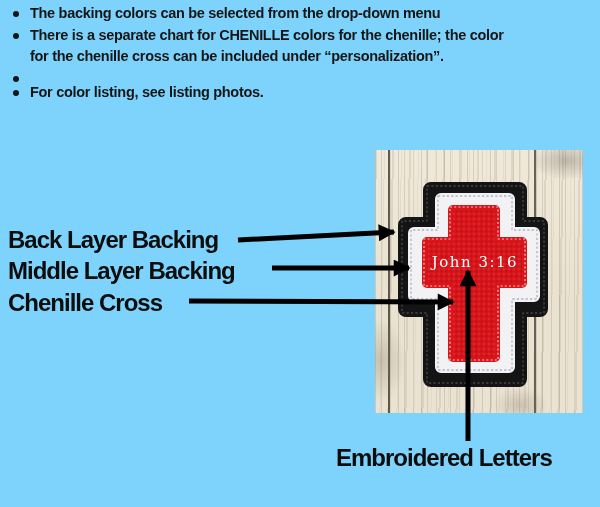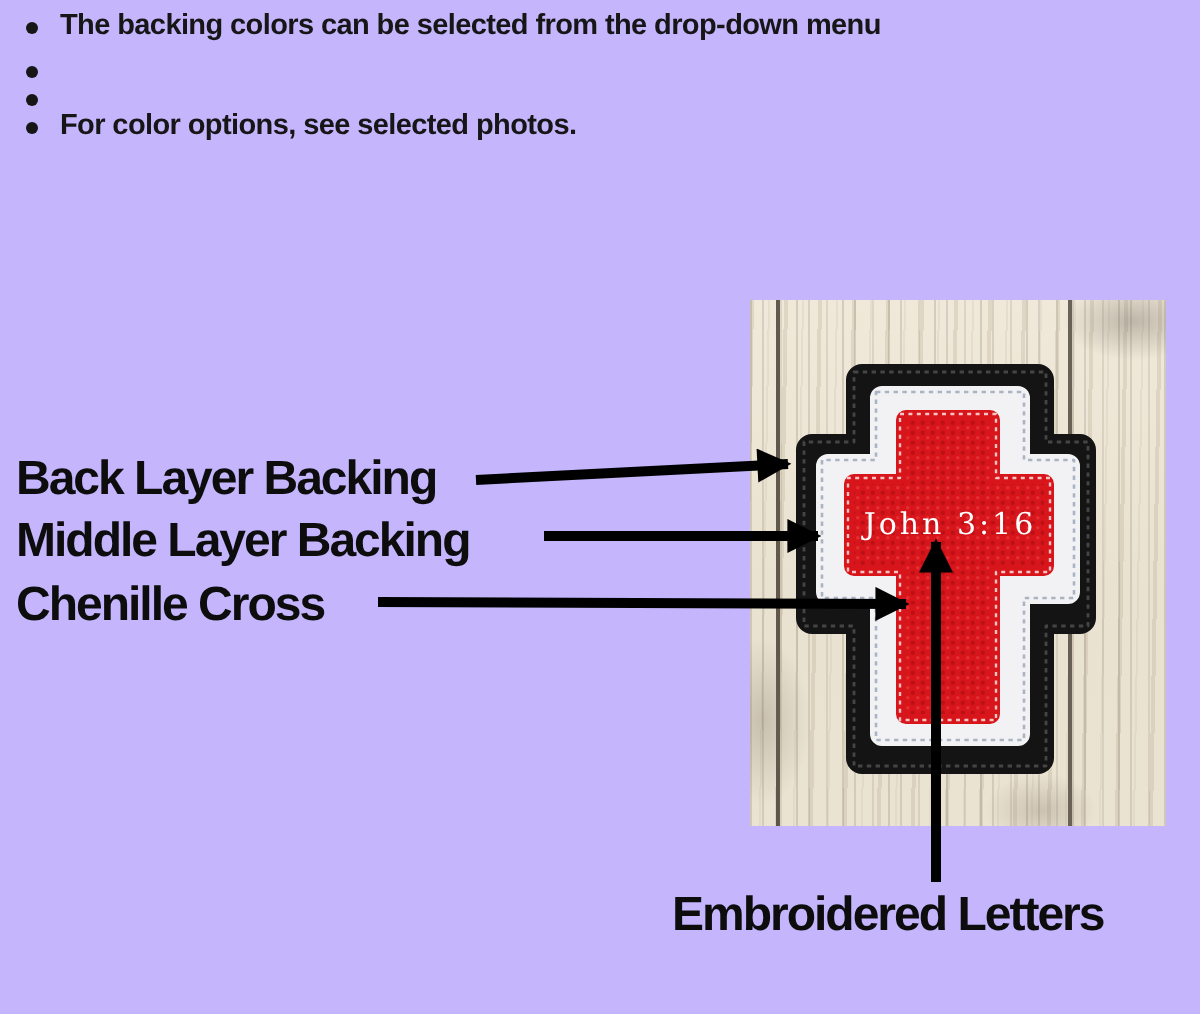--- a/index.html
+++ b/index.html
@@ -1,17 +1,17 @@
 <!DOCTYPE html>
 <html><head>
 <meta charset="utf-8">
 <style>
   html,body { margin:0; padding:0; background:#ffffff; }
   .page {
-    position:relative; width:600px; height:507px; background:#c4b5fd;
+    position:relative; width:600px; height:507px; background:#7dd3fc;
     font-family:"Liberation Sans", sans-serif; overflow:hidden;
   }
 
   
   .bullets { position:absolute; left:12px; top:3px; width:585px; list-style:none; margin:0; padding:0; }
   .bullet-item { display:flex; align-items:flex-start; }
   .bullet-dot { flex:0 0 auto; width:6px; height:6px; border-radius:50%; background:#161616; margin:8px 11px 0 1px; }
   .bullet-text {
     white-space:pre-line; font-size:14.5px; font-weight:bold; color:#161616;
     line-height:21.6px; letter-spacing:-0.3px;
@@ -50,27 +50,29 @@
 
 <div class="page">
 
   <ul class="bullets">
     <li class="bullet-item">
       <span class="bullet-dot"></span>
       <span class="bullet-text">The backing colors can be selected from the drop-down menu</span>
     </li>
     <li class="bullet-item">
       <span class="bullet-dot"></span>
+      <span class="bullet-text">There is a separate chart for CHENILLE colors for the chenille; the color
+for the chenille cross can be included under “personalization”.</span>
     </li>
     <li class="bullet-item">
       <span class="bullet-dot"></span>
     </li>
     <li class="bullet-item">
       <span class="bullet-dot"></span>
-      <span class="bullet-text">For color options, see selected photos.</span>
+      <span class="bullet-text">For color listing, see listing photos.</span>
     </li>
   </ul>
 
   <div class="photo">
     <svg class="patch-svg" width="188" height="263" viewBox="0 0 188 263">
       <defs>
         <pattern id="chenille" width="5" height="5" patternUnits="userSpaceOnUse">
           <rect width="5" height="5" fill="rgba(0,0,0,0)"></rect>
           <circle cx="1.4" cy="1.4" r="1.1" fill="rgba(140,8,12,0.38)"></circle>
           <circle cx="3.9" cy="3.9" r="0.9" fill="rgba(255,110,110,0.28)"></circle>

